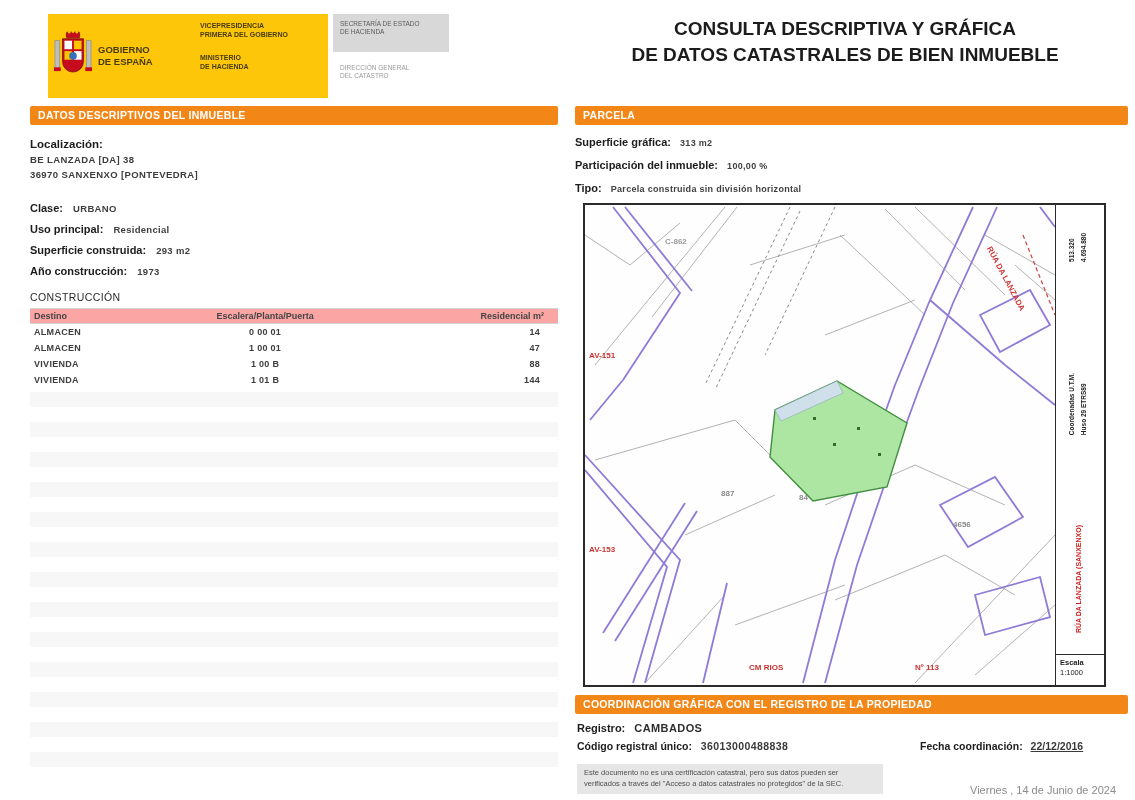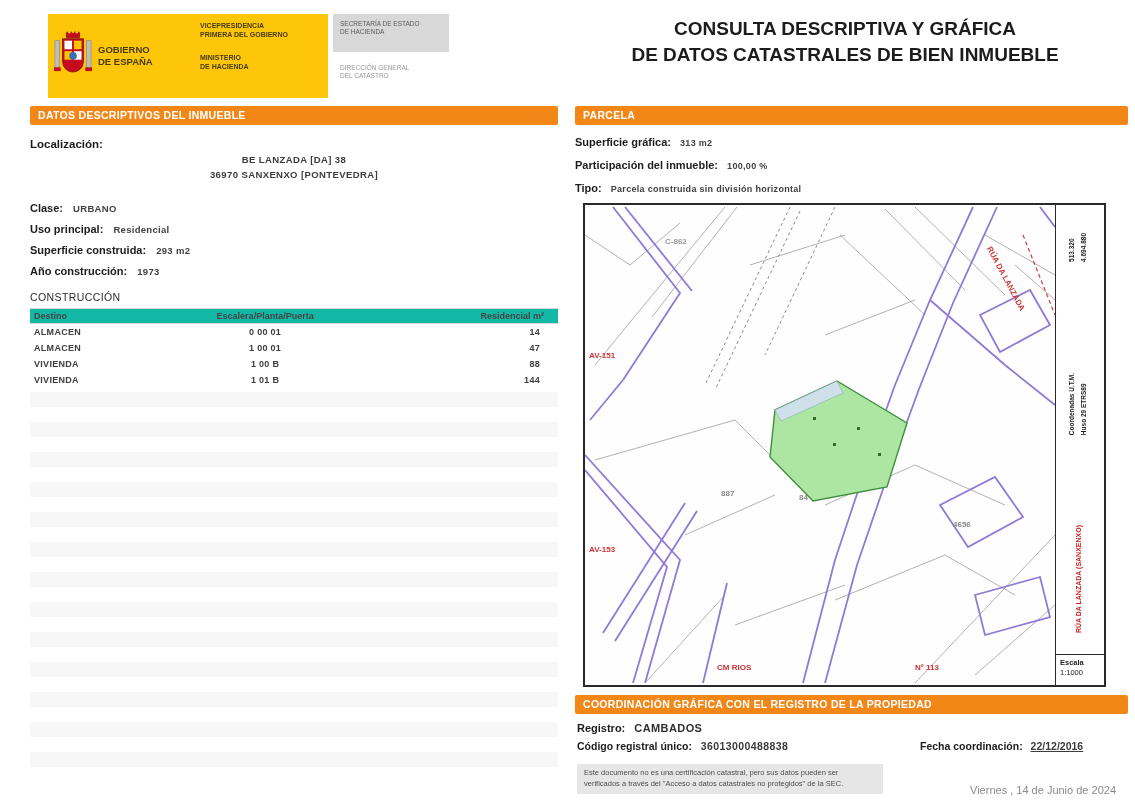--- a/index.html
+++ b/index.html
@@ -26,27 +26,27 @@
   .ref-line .lbl{font-weight:bold;margin-right:10px;}
   .ref-line .val{font-weight:bold;letter-spacing:0.5px;}
 
   
   .bar{height:19px;background:#f28718;border-radius:2px;color:#ffffff;font-size:10.5px;
        font-weight:bold;letter-spacing:0.3px;line-height:19px;padding-left:8px;box-sizing:border-box;}
 
   
   .left-section{position:absolute;left:30px;top:106px;width:528px;}
   .loc-label{margin-top:13px;font-size:11.5px;font-weight:bold;color:#1c1c1c;}
-  .addr{margin-top:4px;font-size:9.5px;font-weight:600;color:#3c3c3c;letter-spacing:0.4px;text-align:center;}
+  .addr{margin-top:4px;font-size:9.5px;font-weight:600;color:#3c3c3c;letter-spacing:0.4px;}
   .field-row{margin-top:9px;font-size:11px;}
   .field-row .flabel{font-weight:bold;color:#1c1c1c;}
   .field-row .fvalue{font-size:9.5px;font-weight:600;color:#3f3f3f;margin-left:7px;letter-spacing:0.3px;}
   .constr-title{margin-top:14px;font-size:10.5px;font-weight:normal;color:#2a2a2a;letter-spacing:0.4px;}
   table.constr{width:100%;border-collapse:collapse;margin-top:5px;}
-  table.constr th{background:#14b8a6;font-size:9px;font-weight:bold;color:#444;text-align:left;
+  table.constr th{background:#fca5a5;font-size:9px;font-weight:bold;color:#444;text-align:left;
                   padding:2px 4px;border-top:1px solid #d5d5d5;border-bottom:1px solid #d5d5d5;}
   table.constr th.c1{text-align:center;}
   table.constr th.c2{text-align:right;padding-right:14px;}
   table.constr td{font-size:9px;color:#3d3d3d;font-weight:600;padding:3px 4px;letter-spacing:0.3px;}
   table.constr td.c1{text-align:center;}
   table.constr td.c2{text-align:right;padding-right:18px;}
   .empty-rows{margin-top:4px;}
   .stripe0,.stripe1{height:15px;}
   .stripe0{background:#f7f7f7;}
   .stripe1{background:#ffffff;}
@@ -302,21 +302,21 @@
 
         <path d="M438,30 L470,110" stroke="#cc4444" stroke-width="1.2" stroke-dasharray="4,3" fill="none"></path>
       </svg>
       <div class="map-labels">
           <span class="maplabel" style="left: 80px; top: 32px; color: rgb(154, 154, 154);">C-862</span>
           <span class="maplabel" style="left: 136px; top: 284px; color: rgb(138, 138, 138);">887</span>
           <span class="maplabel" style="left: 214px; top: 288px; color: rgb(138, 138, 138);">84</span>
           <span class="maplabel" style="left: 368px; top: 315px; color: rgb(138, 138, 138);">4656</span>
           <span class="maplabel" style="left: 4px; top: 146px; color: rgb(204, 51, 51);">AV-151</span>
           <span class="maplabel" style="left: 4px; top: 340px; color: rgb(204, 51, 51);">AV-153</span>
-          <span class="maplabel" style="left: 132px; top: 458px; color: rgb(204, 51, 51); text-align: right;">CM RIOS</span>
+          <span class="maplabel" style="left: 164px; top: 458px; color: rgb(204, 51, 51); text-align: right;">CM RIOS</span>
           <span class="maplabel" style="left: 330px; top: 458px; color: rgb(204, 51, 51);">Nº 113</span>
           <span class="maplabel" style="left: 408px; top: 40px; color: rgb(204, 51, 51); transform: rotate(62deg);">RÚA DA LANZADA</span>
         </div>
 
       <div class="map-sidebar">
         <div class="vt" style="top:28px;left:10px;">
           <span>513.320</span>
           <span>4.694.880</span>
         </div>
         <div class="vt" style="top:168px;left:10px;">

